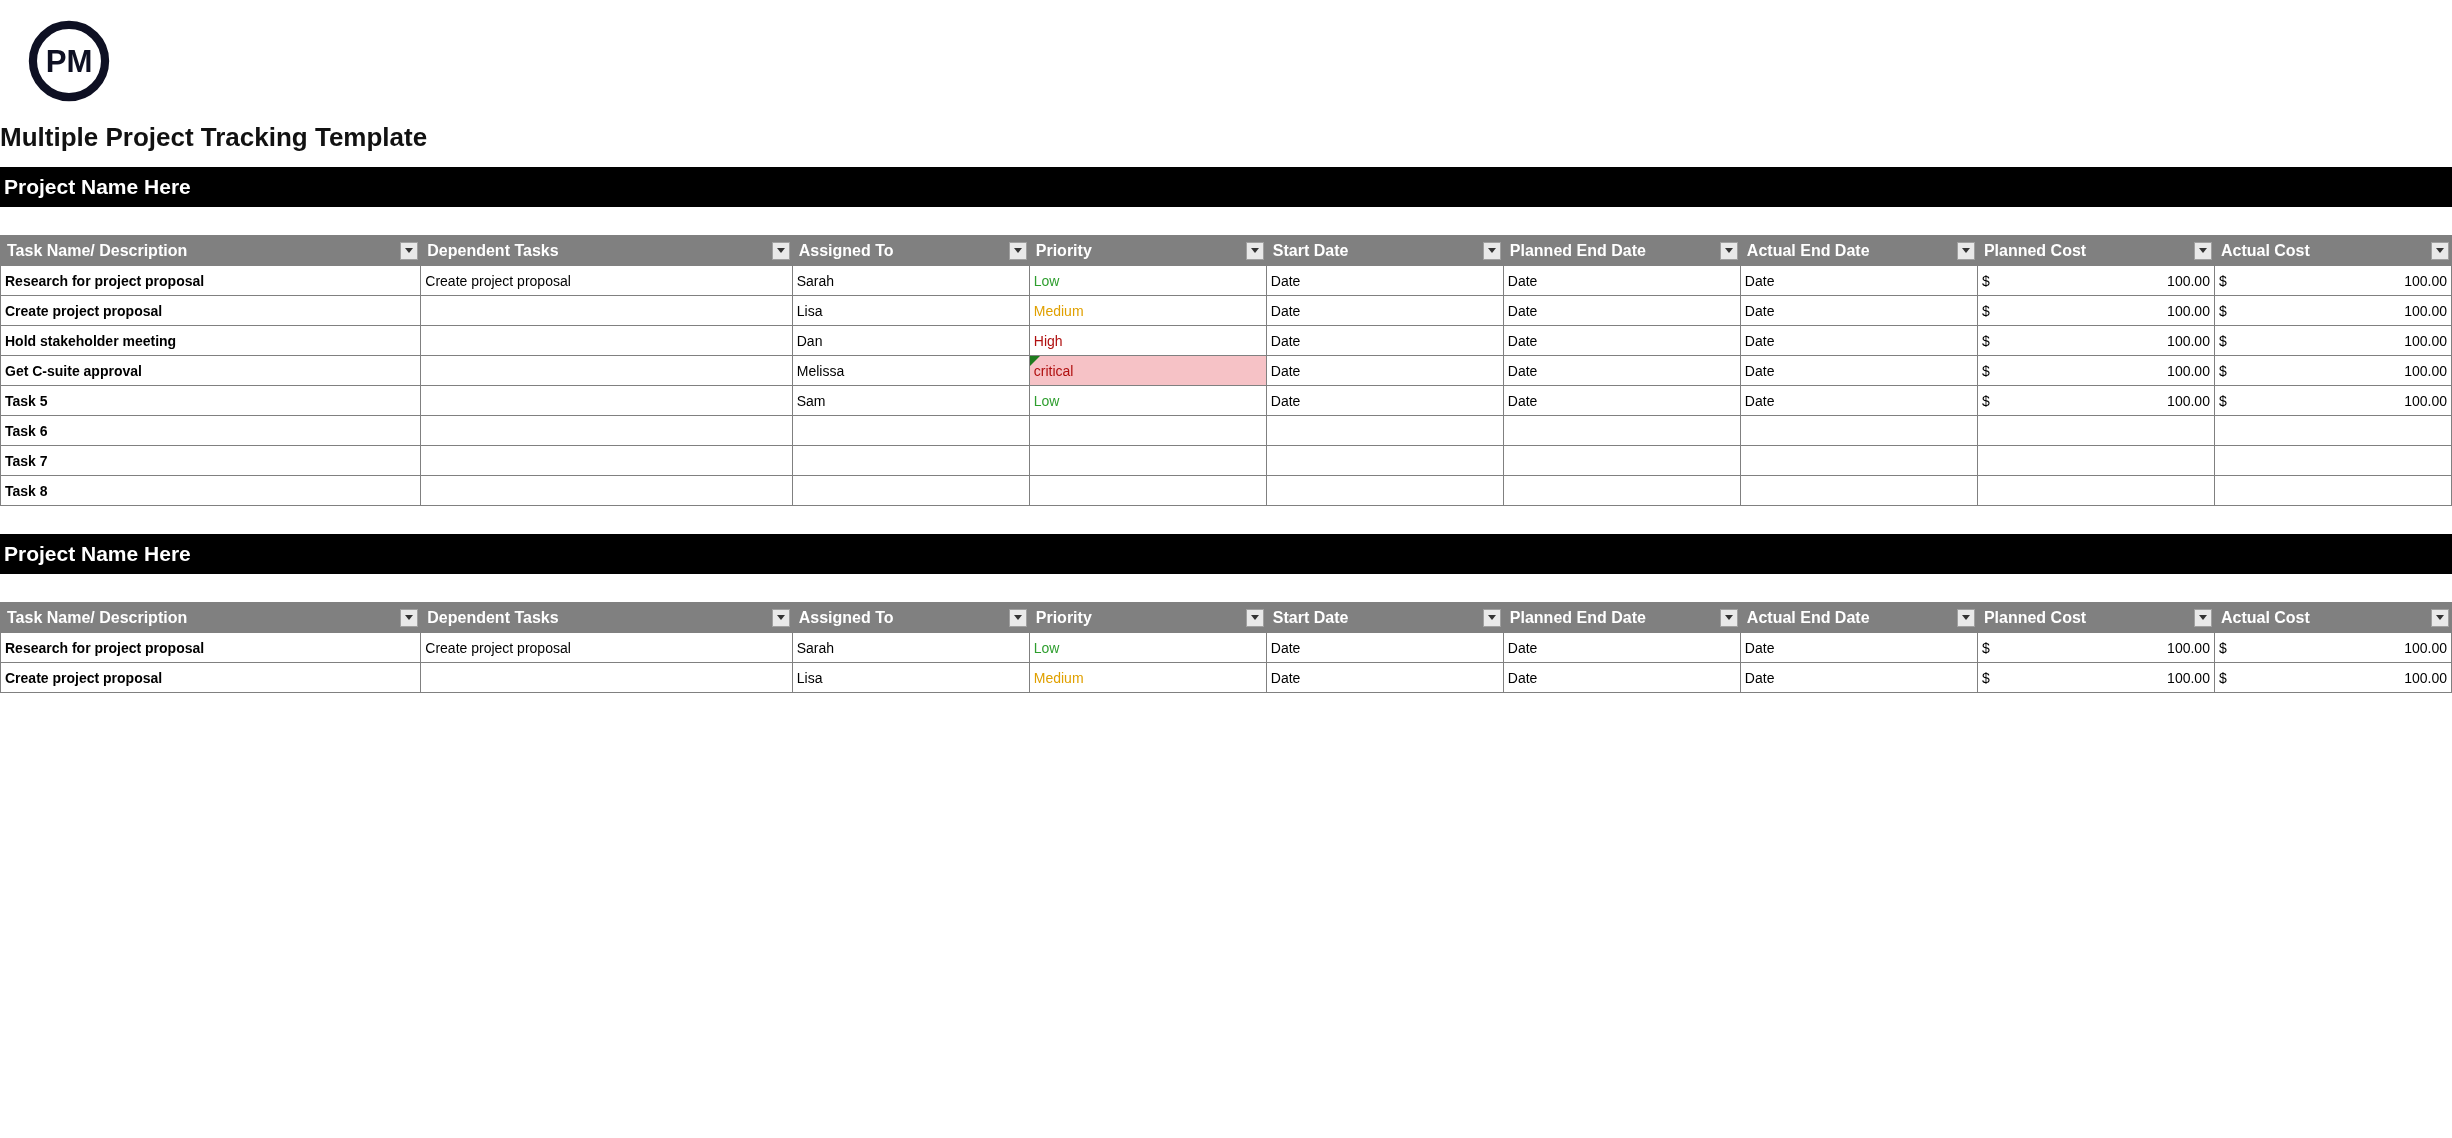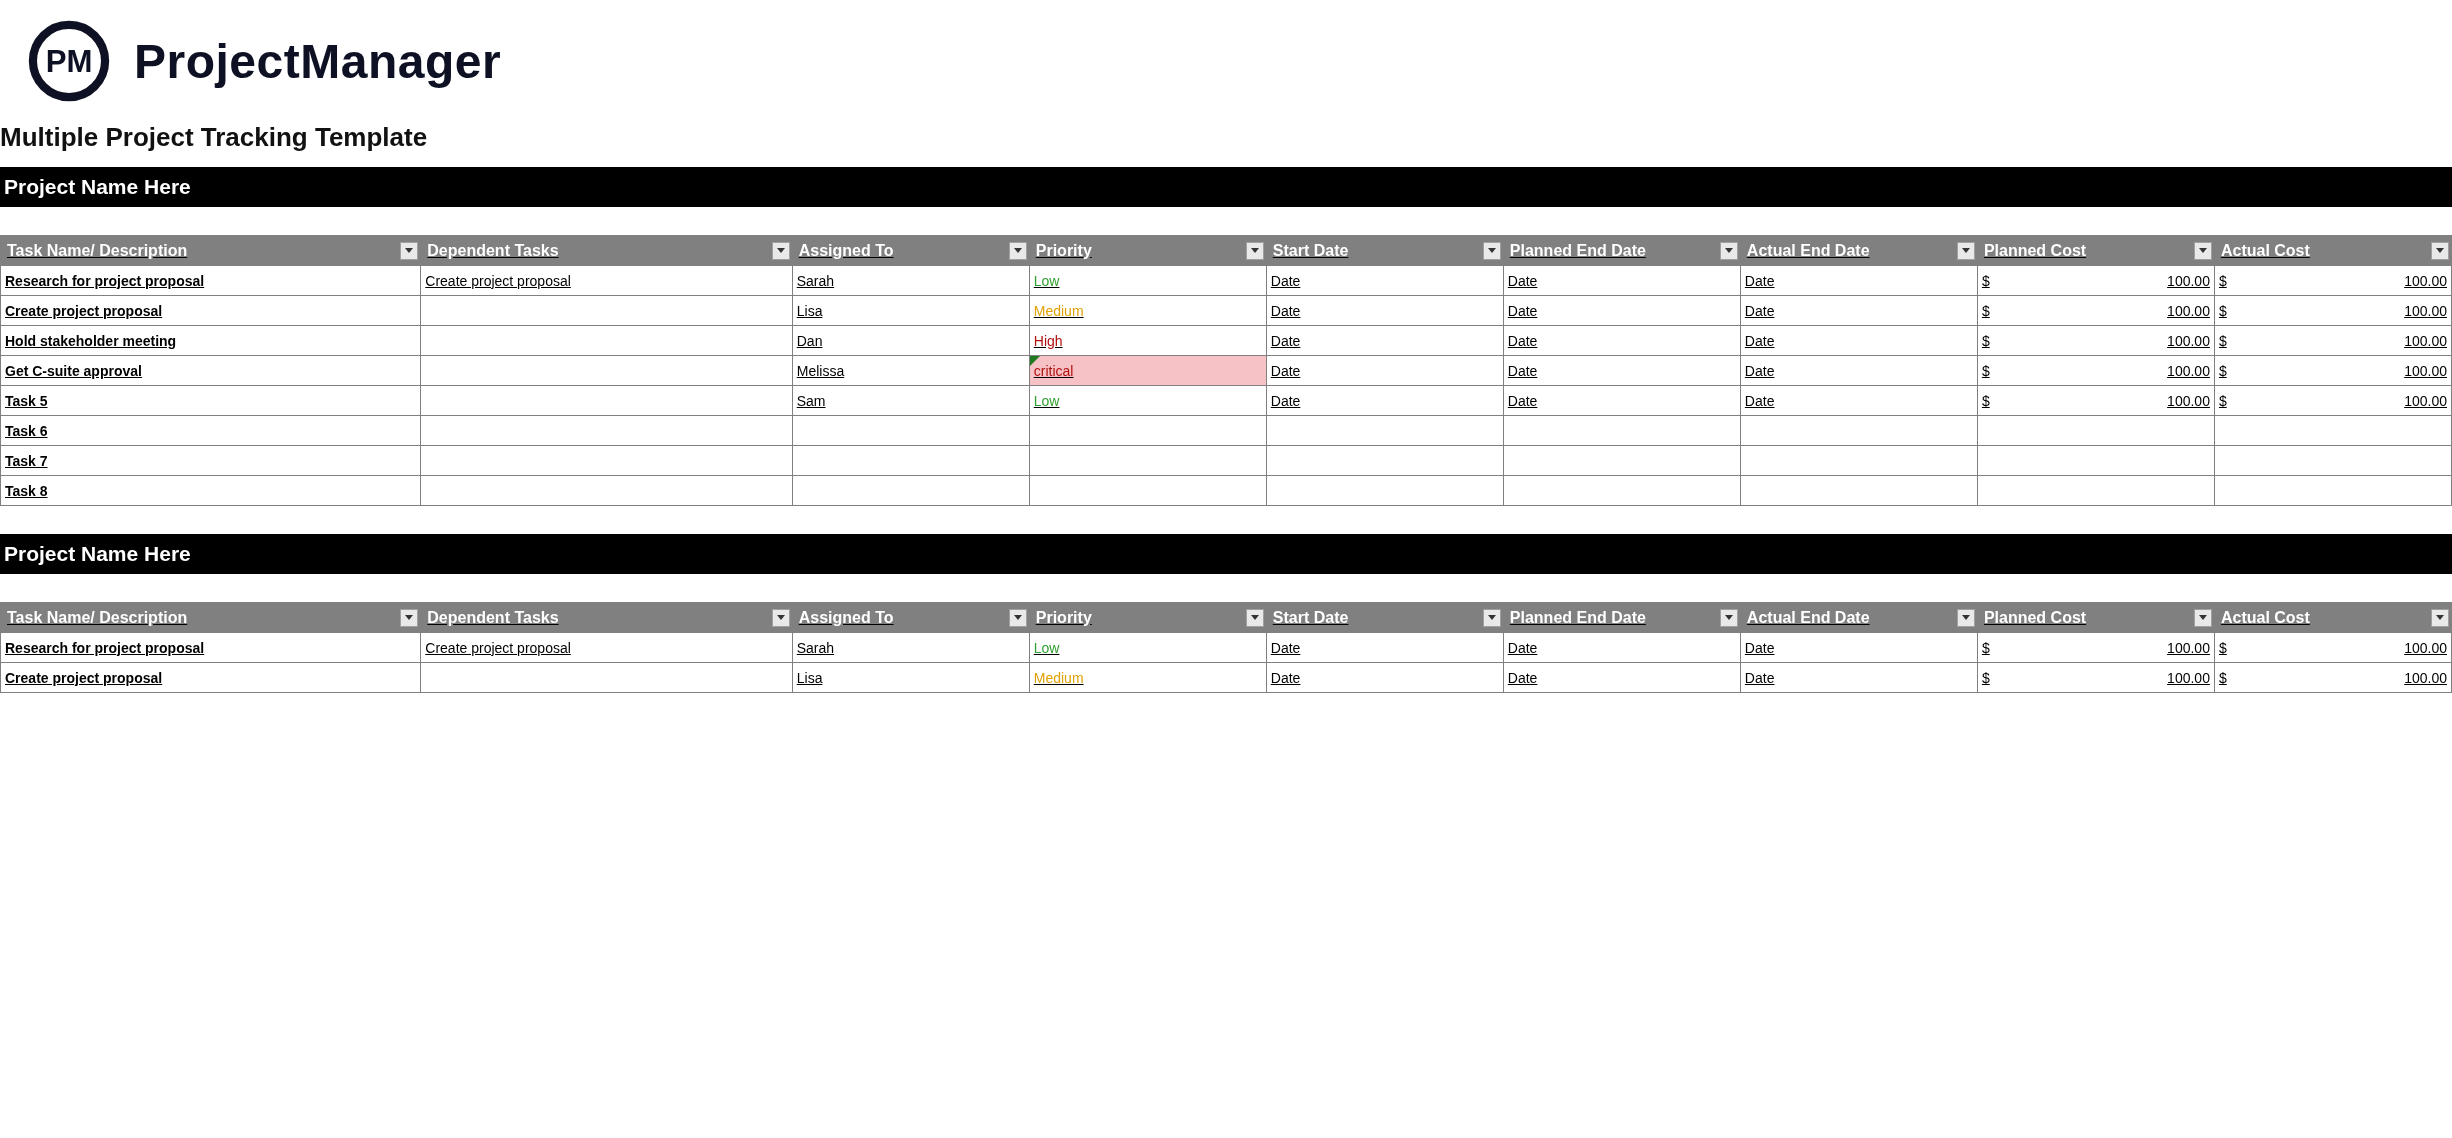--- a/index.html
+++ b/index.html
@@ -40,21 +40,20 @@
     font-weight: 700;
     padding: 8px 4px;
   }
   .spacer-row {
     height: 28px;
   }
   table.proj {
     width: 100%;
     border-collapse: collapse;
     table-layout: fixed;
-    text-decoration: underline;
   }
   table.proj th {
     background: #808080;
     color: #fff;
     font-size: 16px;
     font-weight: 700;
     text-align: left;
     padding: 4px 6px;
     border: 1px solid #808080;
     position: relative;
@@ -116,21 +115,20 @@
   col.c-acost     { width: 9.7%; }
 </style>
 </head>
 <body>
 
 <div class="header-area">
   <svg class="logo" viewBox="0 0 100 100">
     <circle cx="50" cy="50" r="44" fill="none" stroke="#0e1023" stroke-width="10"></circle>
     <text x="50" y="63" text-anchor="middle" font-family="Arial" font-weight="900" font-size="38" fill="#0e1023">PM</text>
   </svg>
-  <div class="brand-title">ProjectManager</div>
 </div>
 
 <div class="template-title">Multiple Project Tracking Template</div>
 
 <div id="projects-root">
     <div class="project-bar">Project Name Here</div>
     <div class="spacer-row"></div>
     <table class="proj">
       <colgroup>
         <col class="c-task">

